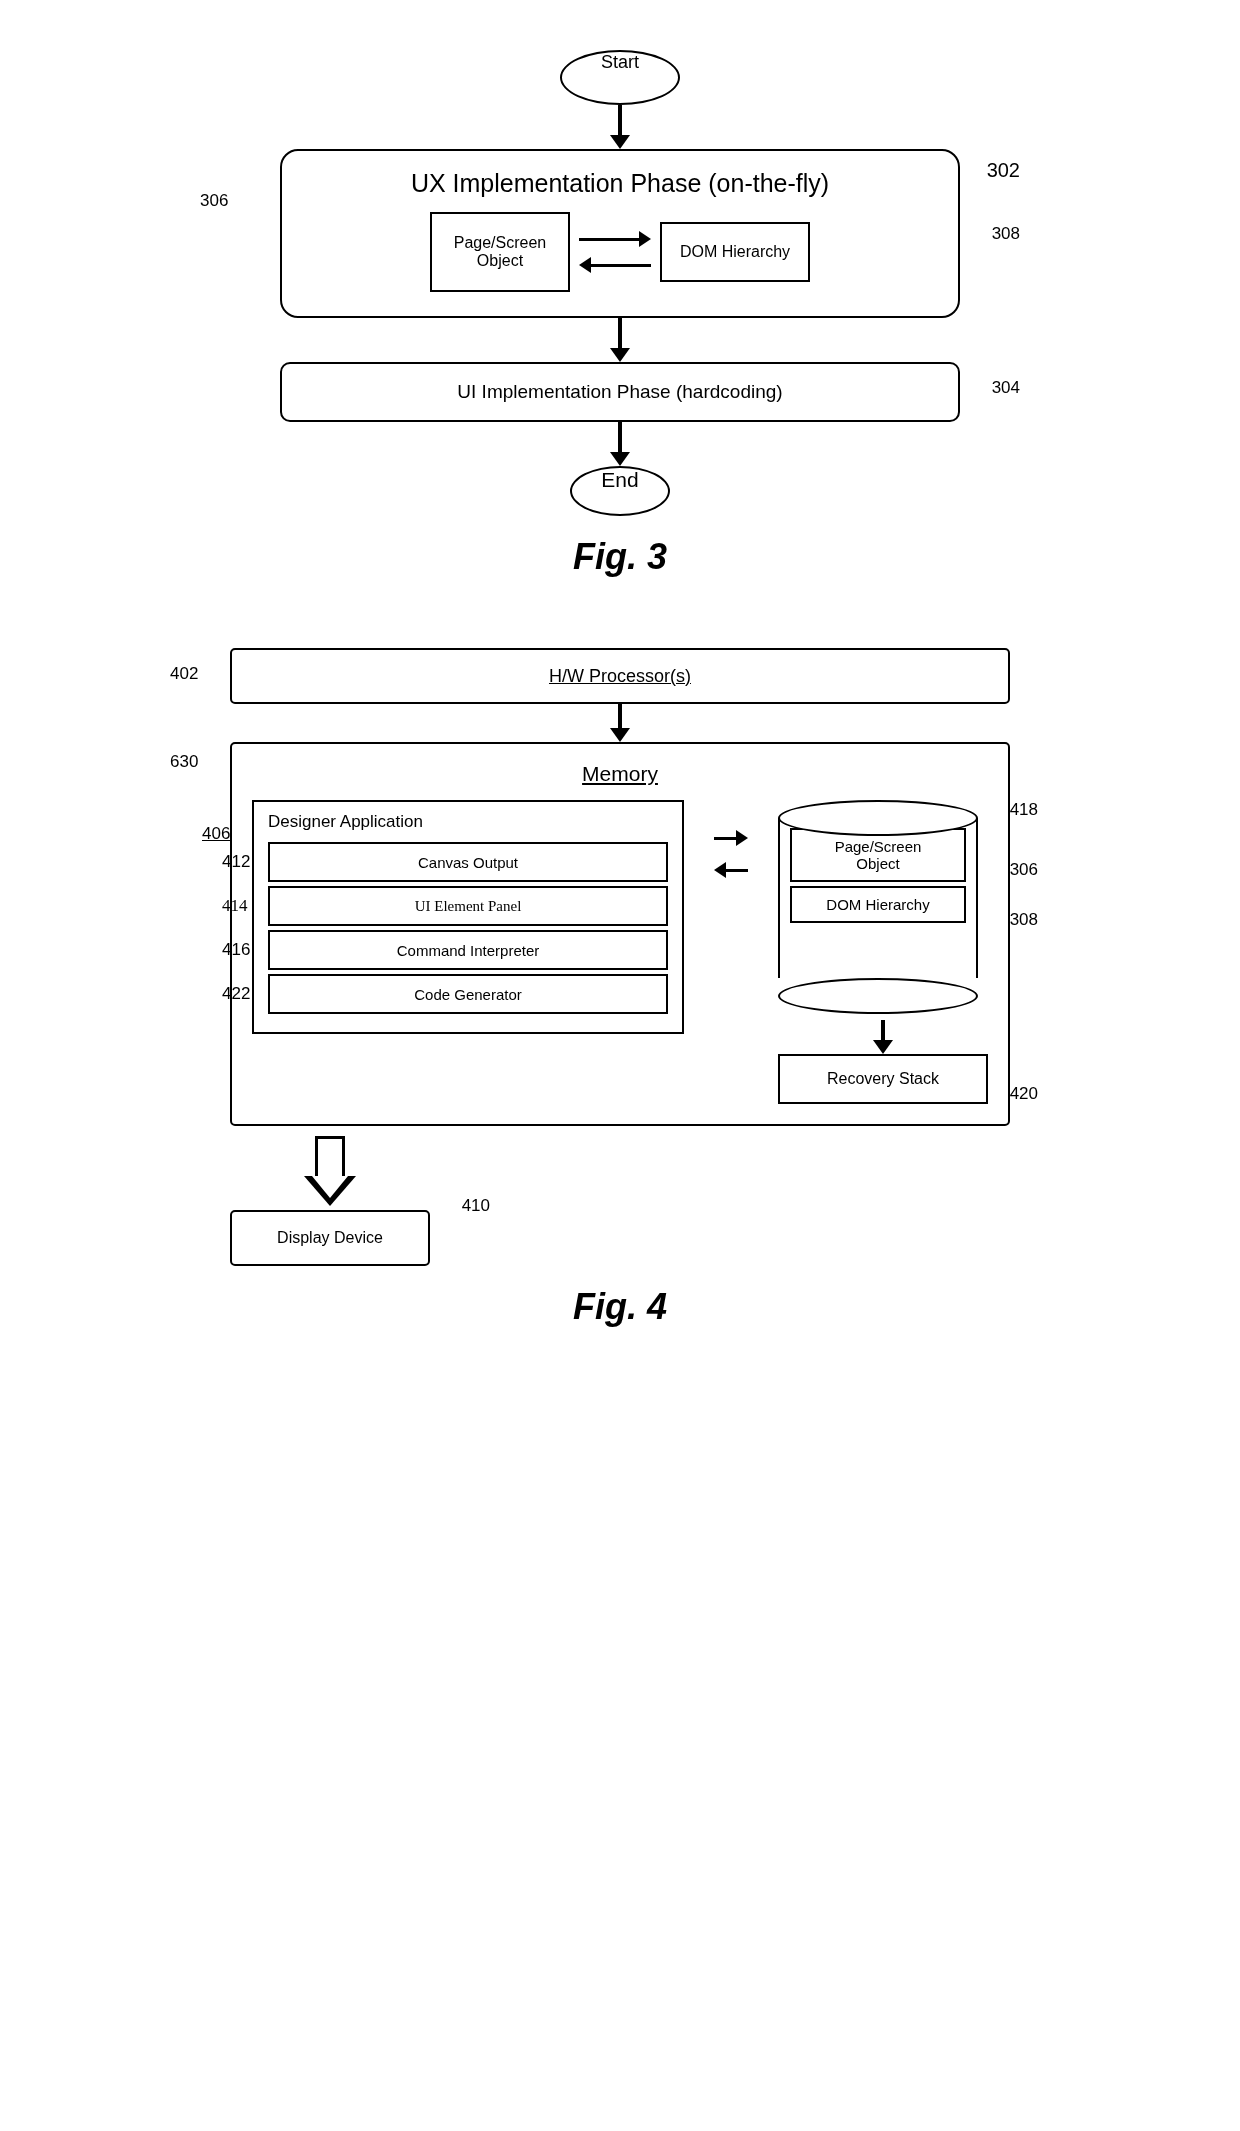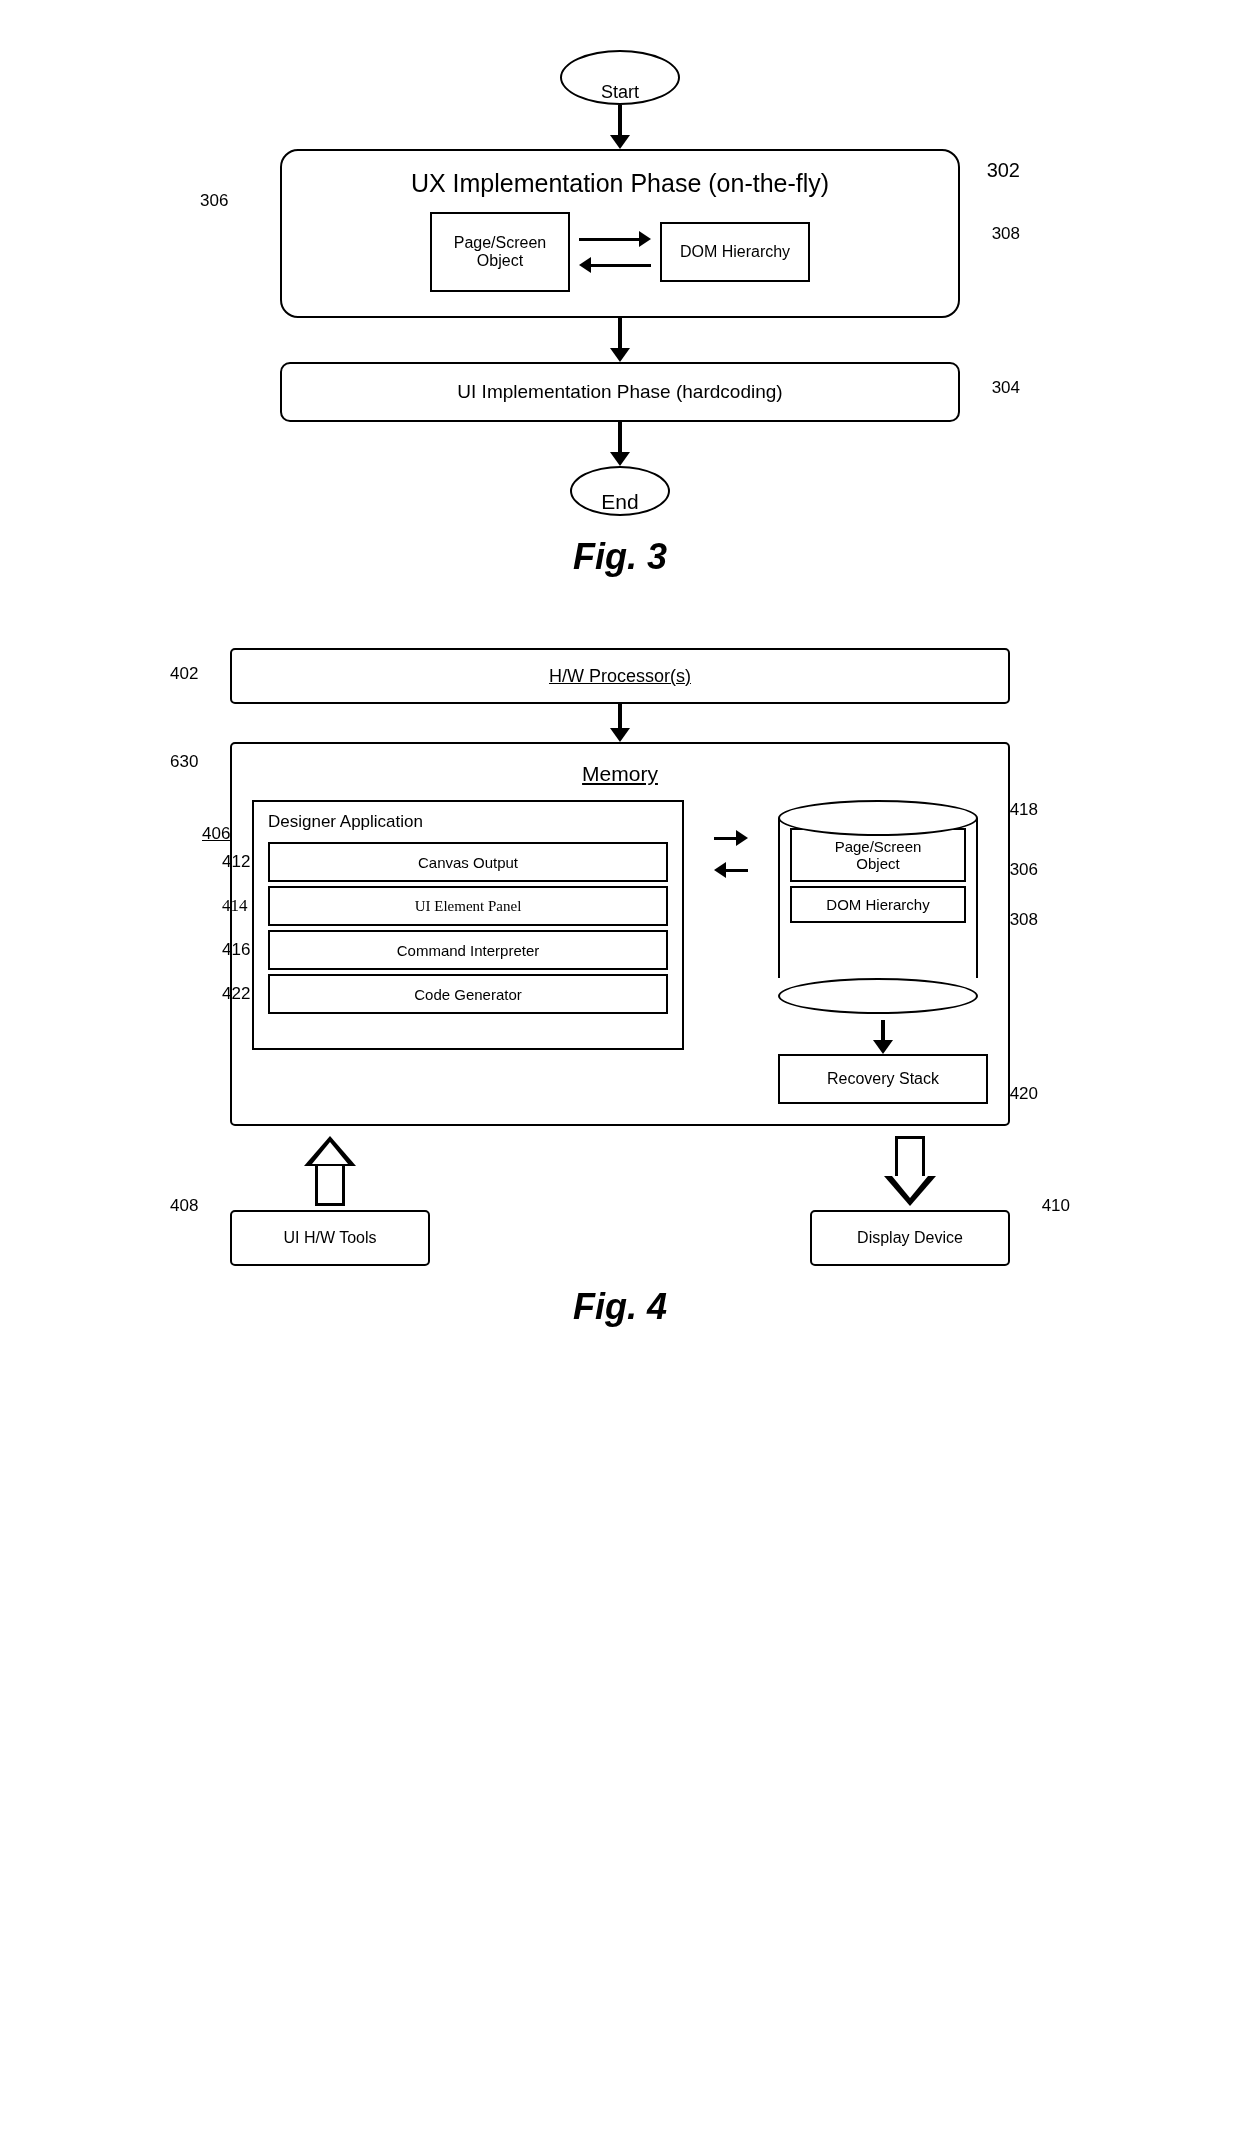--- a/index.html
+++ b/index.html
@@ -30,21 +30,21 @@
       font-size: 36px;
       font-weight: bold;
       margin-top: 20px;
       font-style: italic;
     }
 
     .ellipse {
       border: 2px solid #000;
       border-radius: 50%;
       display: flex;
-      align-items: flex-end;
+      align-items: flex-start;
       justify-content: center;
       background: #fff;
     }
 
     .start-ellipse {
       width: 120px;
       height: 55px;
       font-size: 18px;
     }
 
@@ -203,21 +203,21 @@
     .memory-inner {
       display: flex;
       gap: 30px;
       align-items: flex-start;
     }
 
     
     .designer-app-box {
       border: 2px solid #000;
       flex: 1;
-      padding: 10px 14px 30px;
+      padding: 10px 14px 14px;
       position: relative;
     }
 
     .designer-app-title {
       font-size: 17px;
       margin-bottom: 10px;
     }
 
     .designer-sub-box {
       border: 2px solid #000;
@@ -516,34 +516,20 @@
                 <span>Recovery Stack</span>
               </div>
             </div>
 
           </div>
         </div>
       </div>
 
       <div class="bottom-row" style="width:780px; margin-top:0; position:relative;">
 
-        <div class="bottom-item">
-          <div style="position:absolute; left:-60px; top:60px; font-size:17px;">408</div>
-
-          <div style="display:flex; flex-direction:column; align-items:center; margin-bottom:4px;">
-
-            <div style="position:relative; width:0; height:0; border-left:26px solid transparent; border-right:26px solid transparent; border-bottom:30px solid #000;">
-              <div style="position:absolute; width:0; height:0; border-left:18px solid transparent; border-right:18px solid transparent; border-bottom:22px solid #fff; left:-18px; top:6px;"></div>
-            </div>
-            <div style="width:30px; height:40px; border-left:3px solid #000; border-right:3px solid #000; border-bottom:3px solid #000; background:#fff;"></div>
-          </div>
-          <div class="bottom-box">
-            <span>UI H/W Tools</span>
-          </div>
-        </div>
 
         <div class="bottom-item">
           <div style="position:absolute; right:-60px; top:60px; font-size:17px;">410</div>
 
           <div style="display:flex; flex-direction:column; align-items:center; margin-bottom:4px;">
             <div style="width:30px; height:40px; border-left:3px solid #000; border-right:3px solid #000; border-top:3px solid #000; background:#fff;"></div>
             <div style="position:relative; width:0; height:0; border-left:26px solid transparent; border-right:26px solid transparent; border-top:30px solid #000;">
               <div style="position:absolute; width:0; height:0; border-left:18px solid transparent; border-right:18px solid transparent; border-top:22px solid #fff; left:-18px; top:-30px;"></div>
             </div>
           </div>

